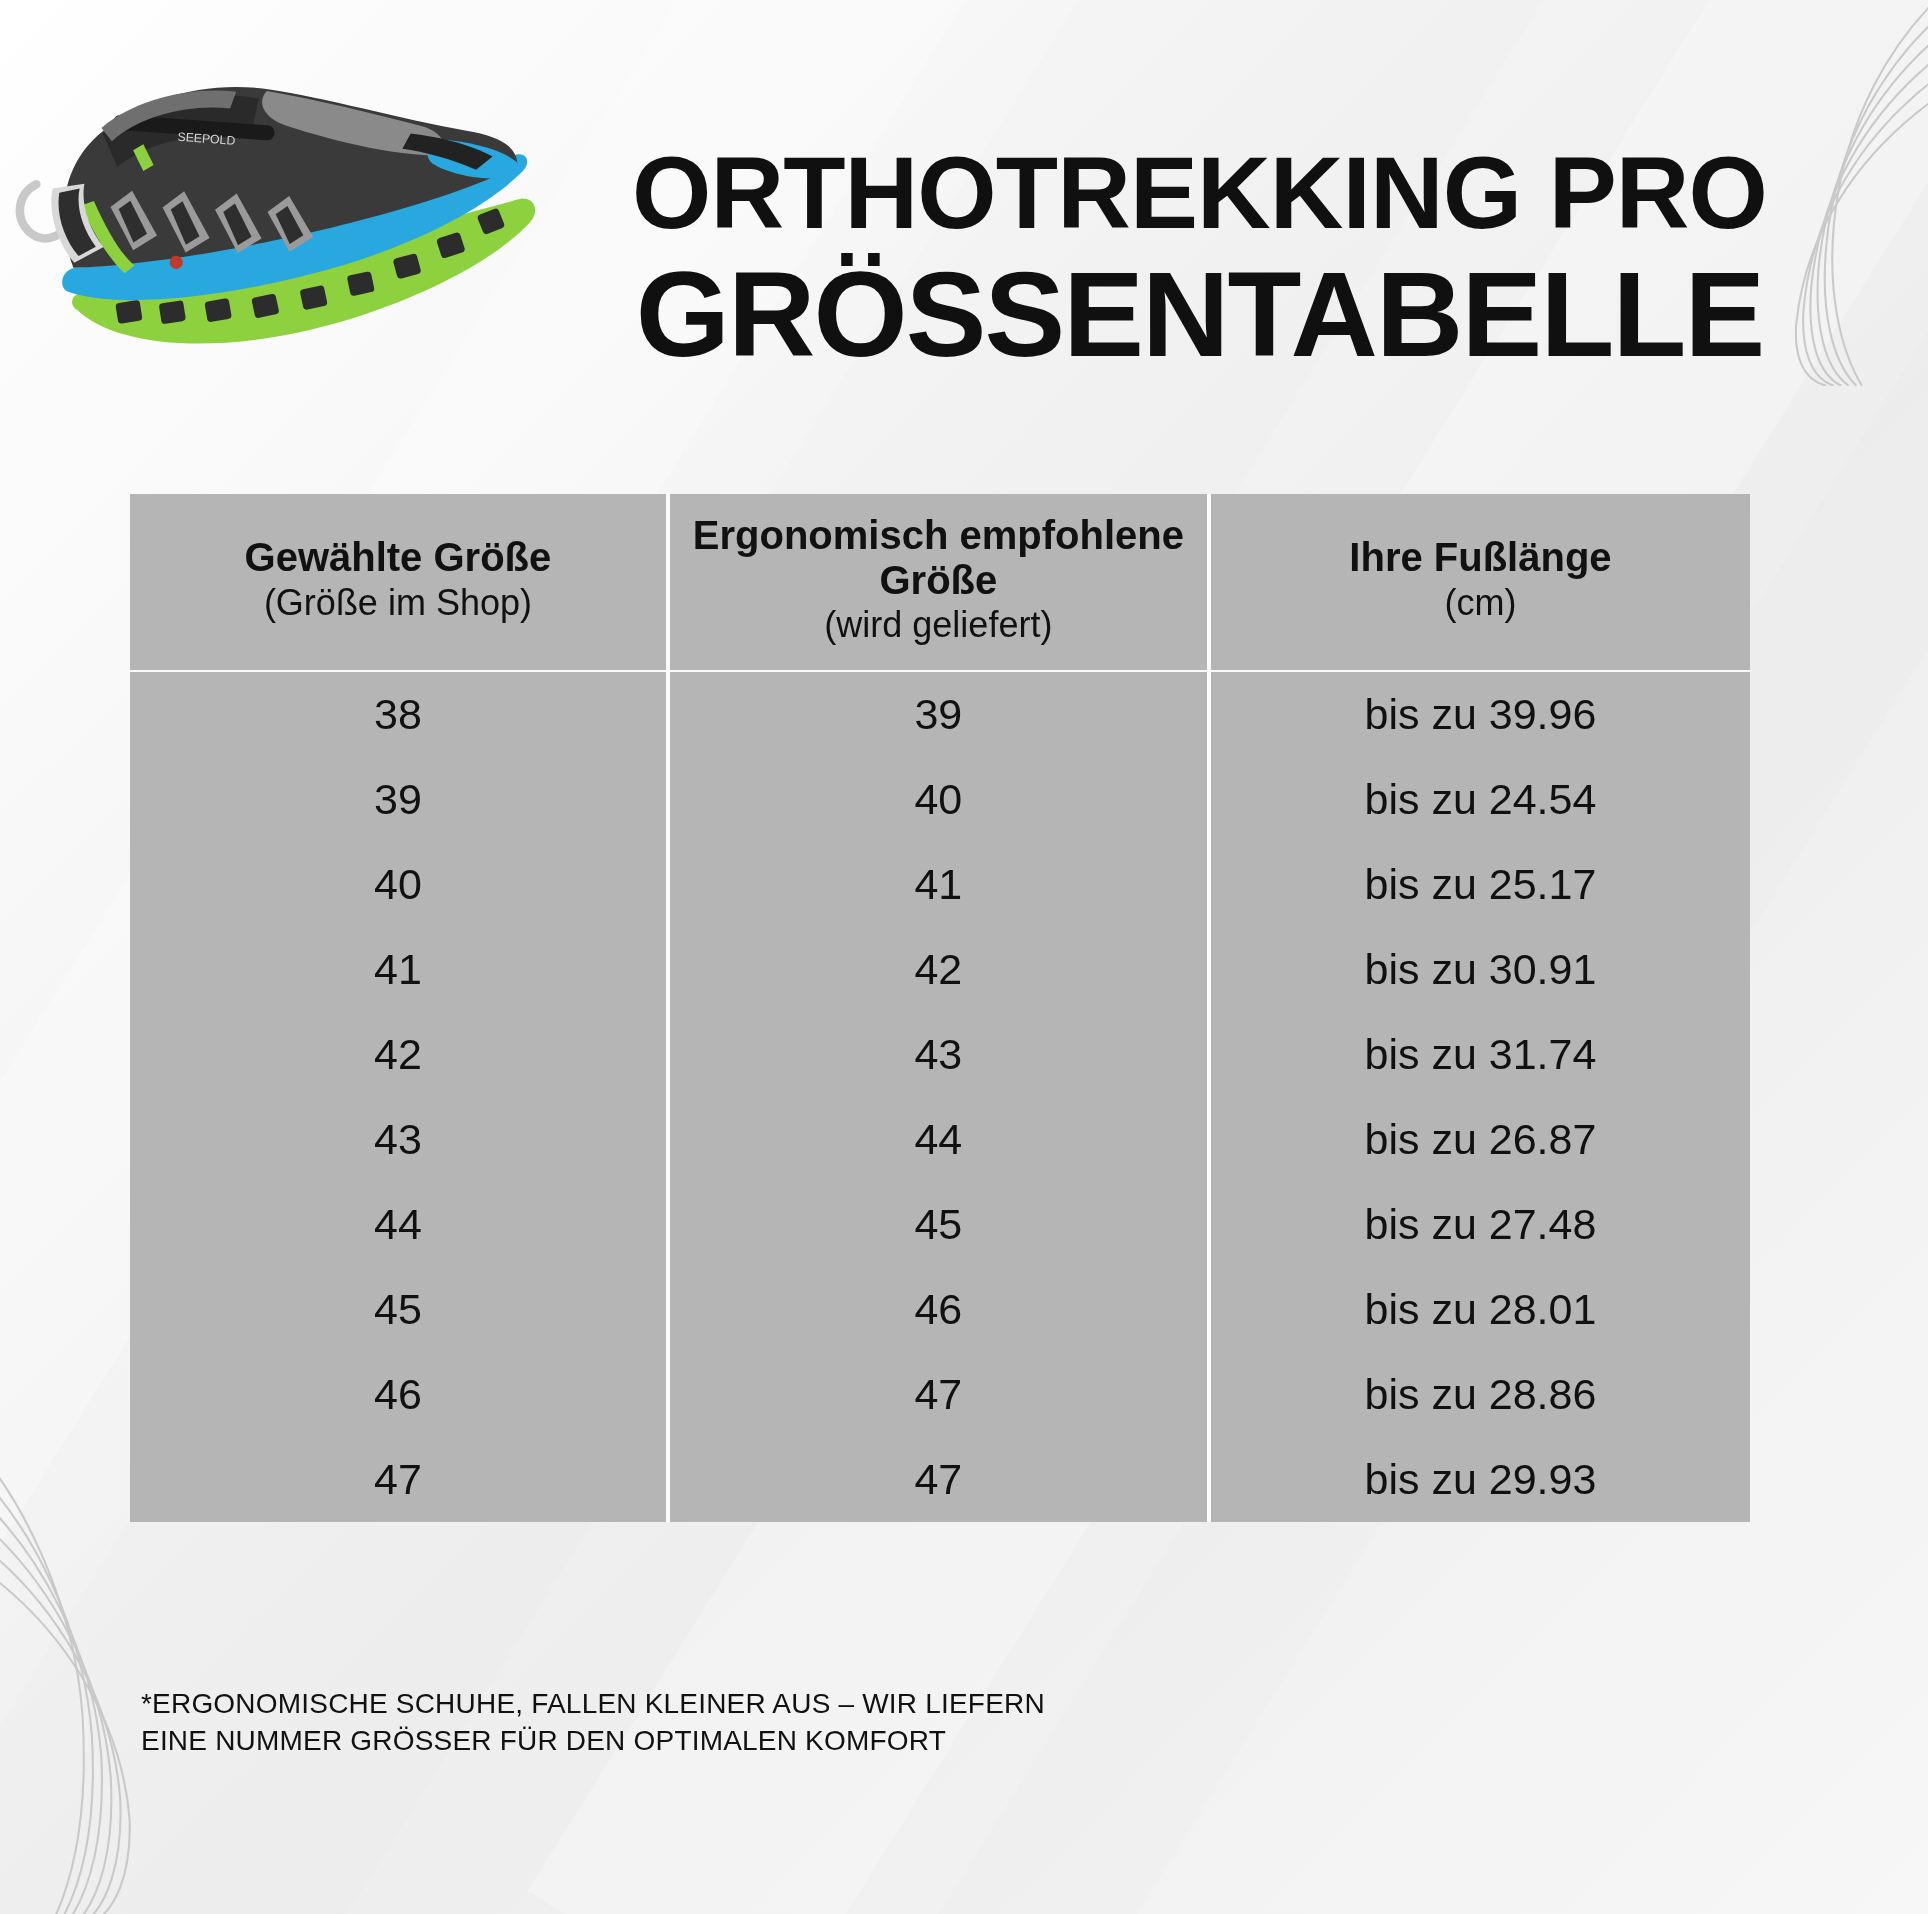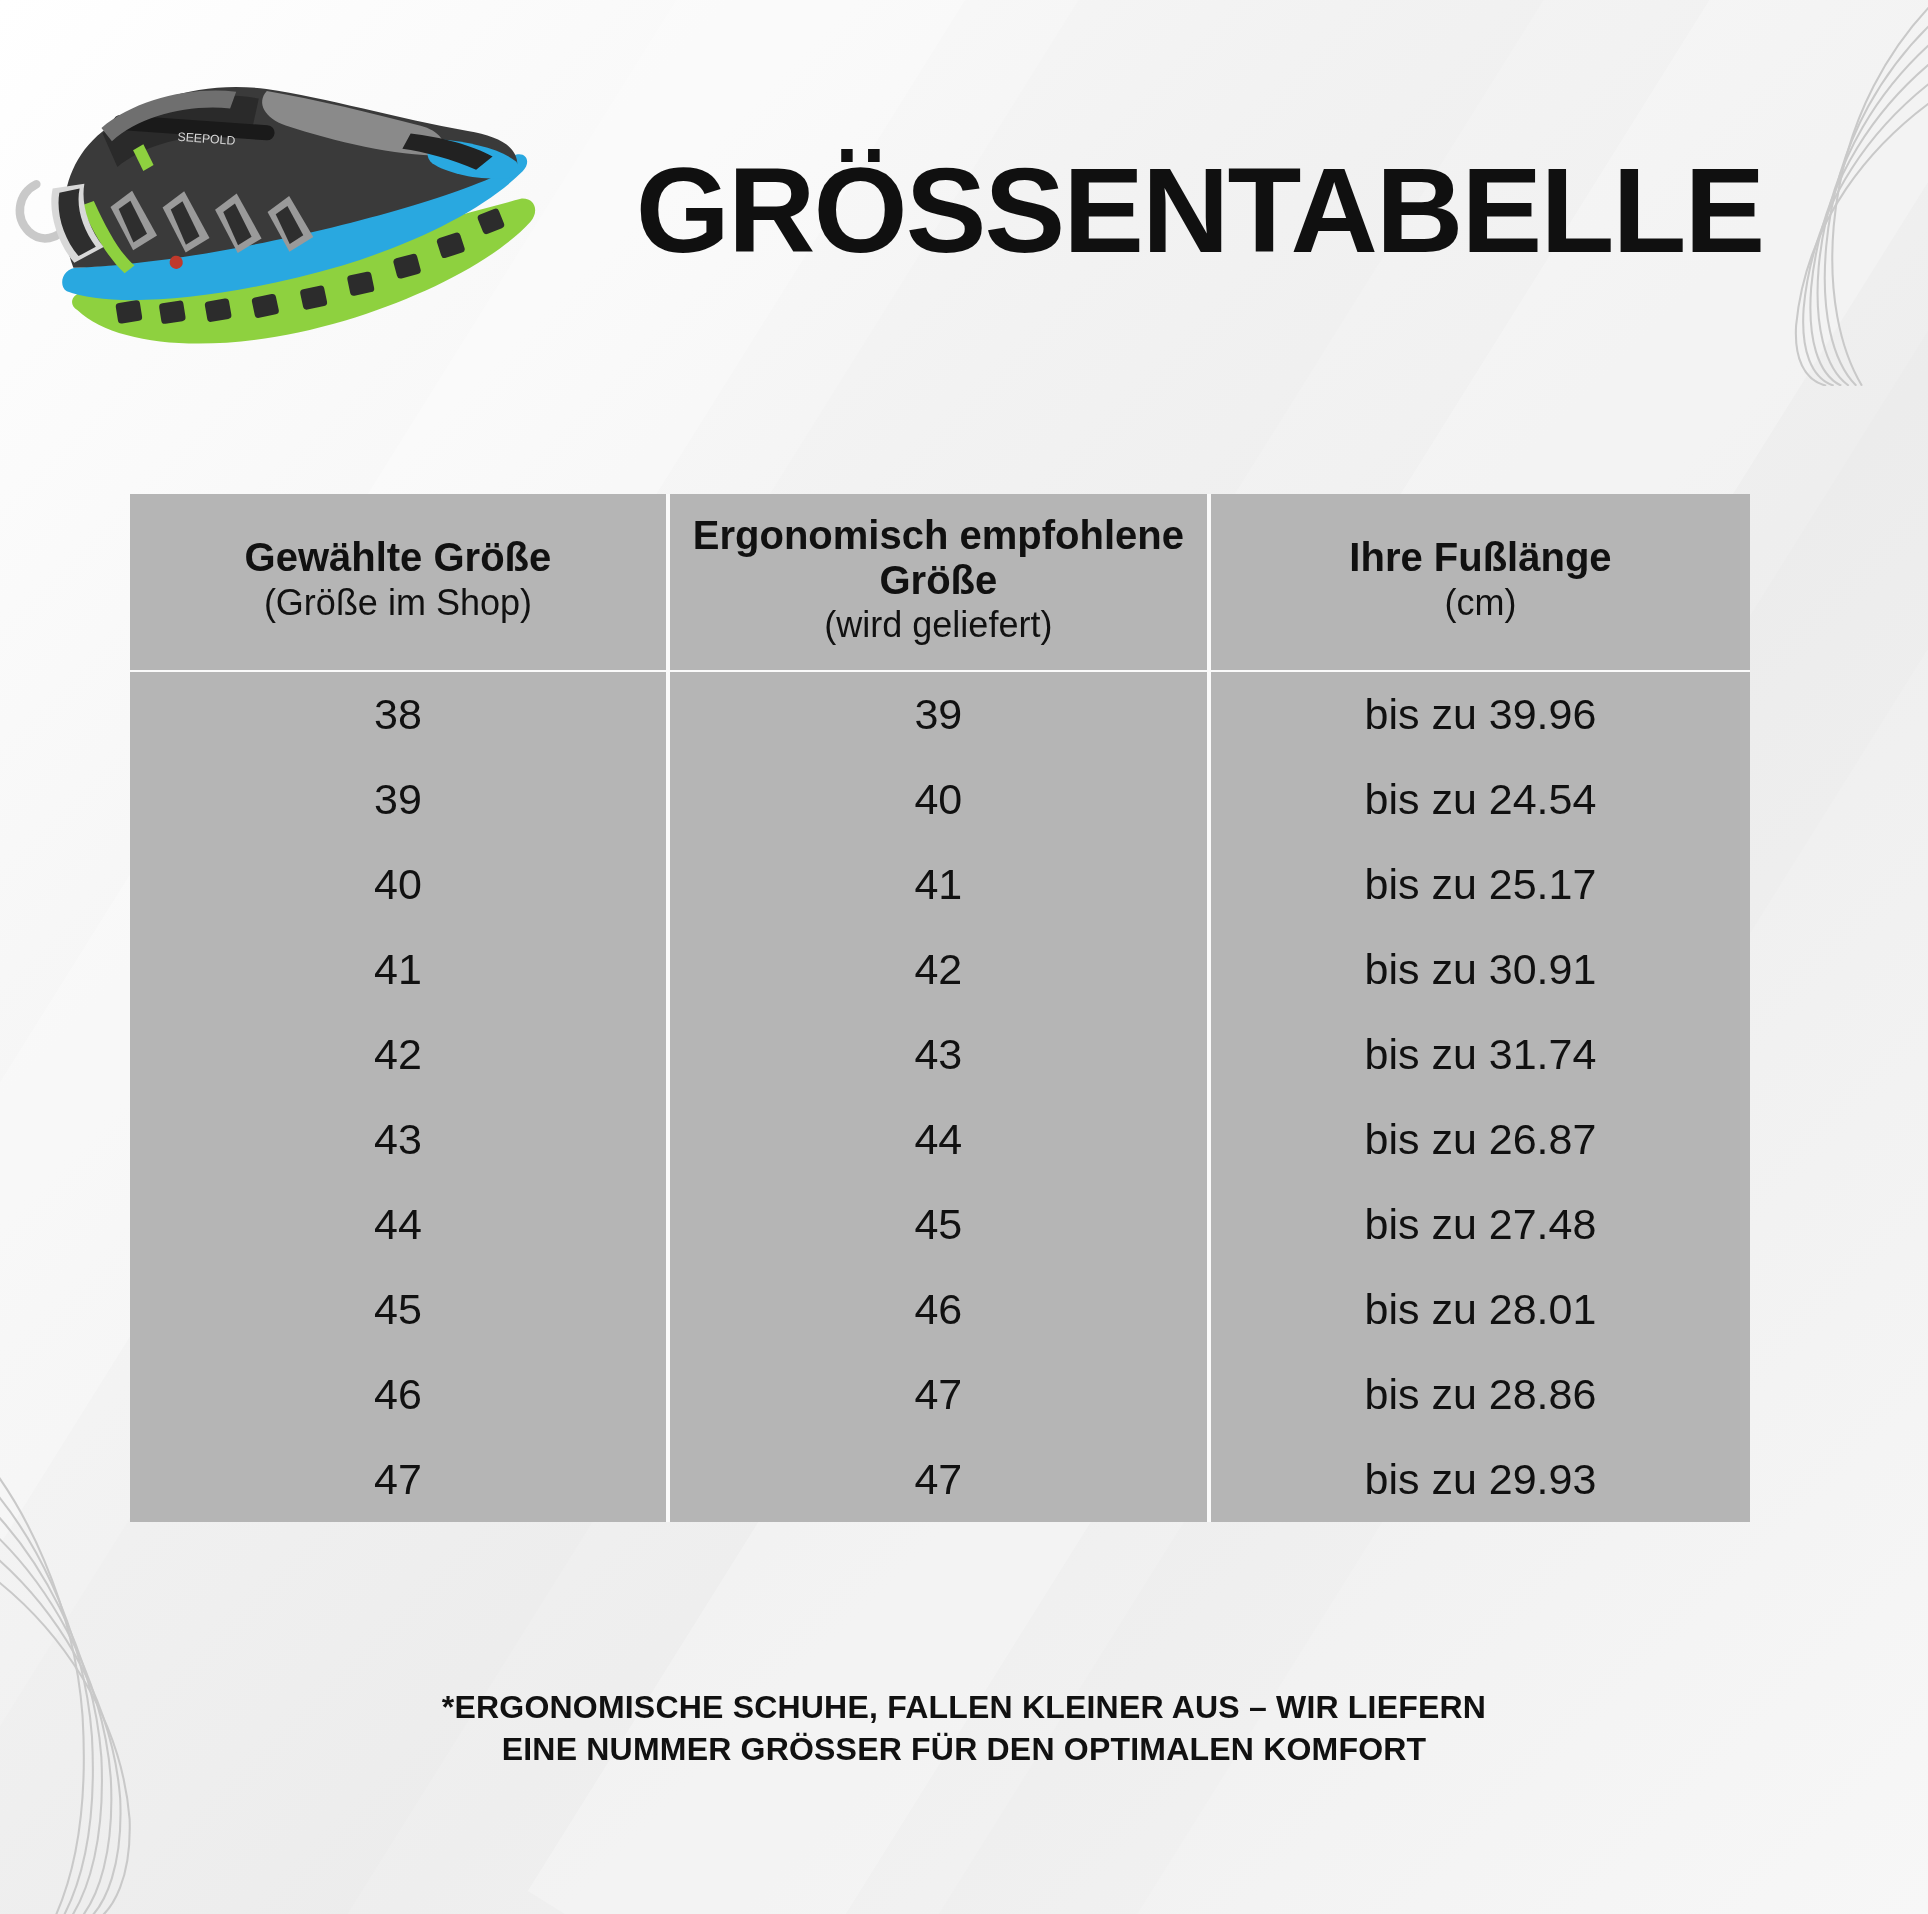--- a/index.html
+++ b/index.html
@@ -119,23 +119,23 @@
   table.size-table th.col-a, table.size-table td.col-a { width: 33.2%; border-right: 4.7px solid #fafafa; }
   table.size-table th.col-b, table.size-table td.col-b { width: 33.4%; border-right: 4.7px solid #fafafa; }
   table.size-table th.col-c, table.size-table td.col-c { width: 33.4%; }
 
   
   .footnote {
     position: absolute;
     left: 141px;
     right: 141px;
     top: 1686px;
-    text-align: center;
-    font-size: 32px;
-    font-weight: 700;
+    text-align: left;
+    font-size: 28px;
+    font-weight: 400;
     line-height: 1.32;
     color: #111;
     letter-spacing: 0.2px;
   }
 </style>
 </head>
 <body>
 
 <div class="page">
 
@@ -227,20 +227,21 @@
         <path d="M56 118 C 46 140, 48 174, 62 200 L 96 190 C 84 166, 82 140, 90 120 Z" fill="#d8d8d8"></path>
         <path d="M62 124 C 54 144, 56 172, 68 194 L 88 188 C 78 166, 76 142, 84 124 Z" fill="#2e2e2e"></path>
 
         <path d="M120 66 C 160 44, 220 42, 268 58 L 258 74 C 214 60, 162 62, 128 82 Z" fill="#6f6f6f"></path>
 
         <circle cx="168" cy="222" r="7" fill="#c0392b"></circle>
       </g>
     </svg>
 
     <div class="title-block">
+      <div class="title-line1">ORTHOTREKKING PRO</div>
       <div class="title-line2">GRÖSSENTABELLE</div>
     </div>
   </div>
 
   <div class="table-wrap">
     <table class="size-table">
       <thead>
         <tr>
           <th class="col-a">
             <span class="h-main">Gewählte Größe</span>

